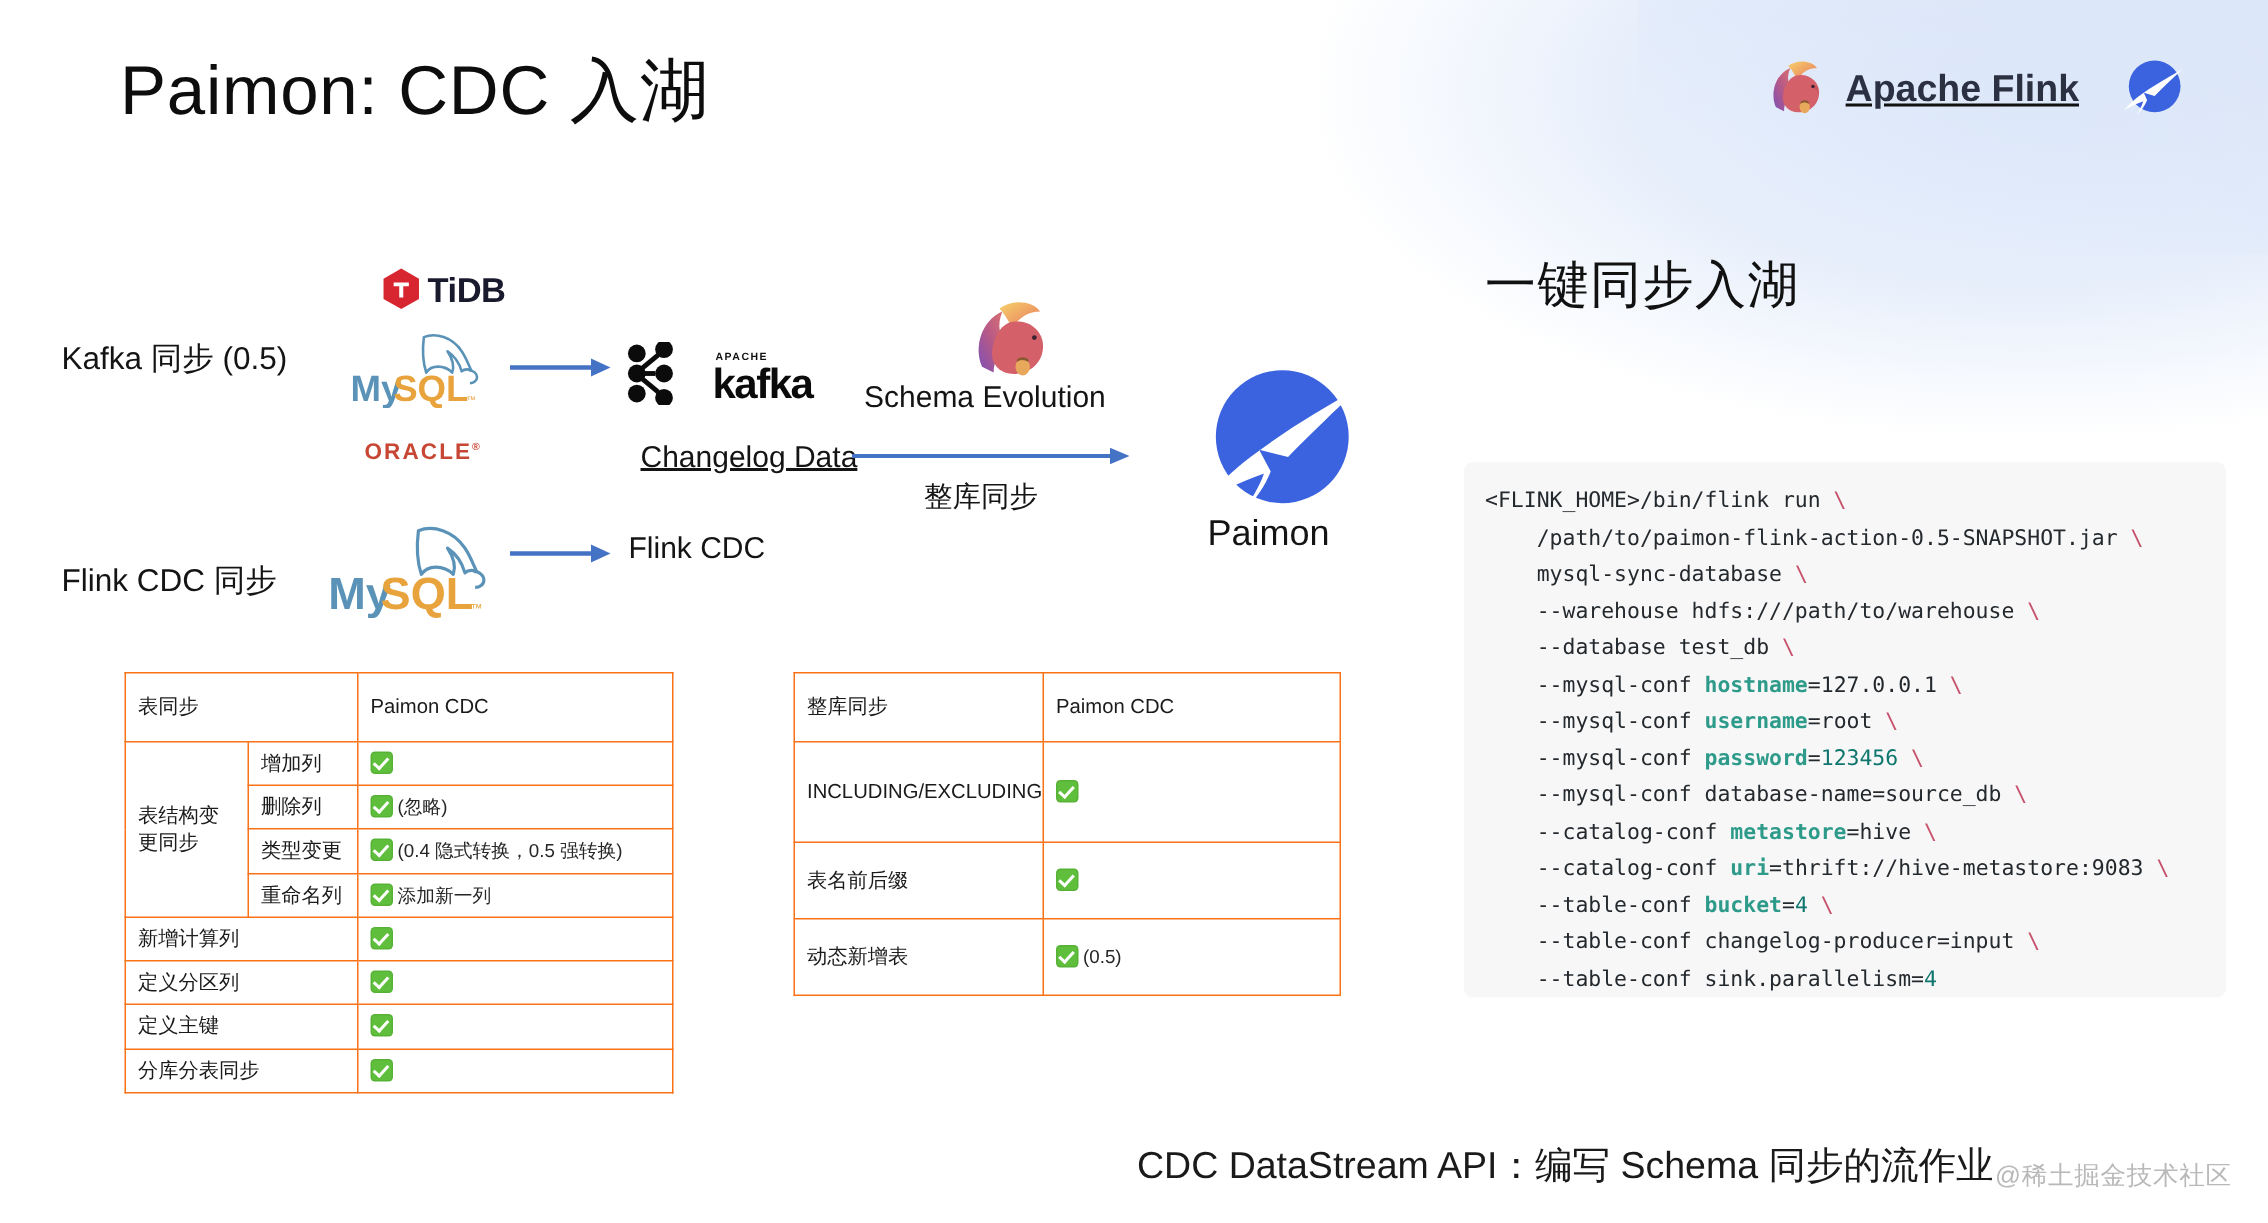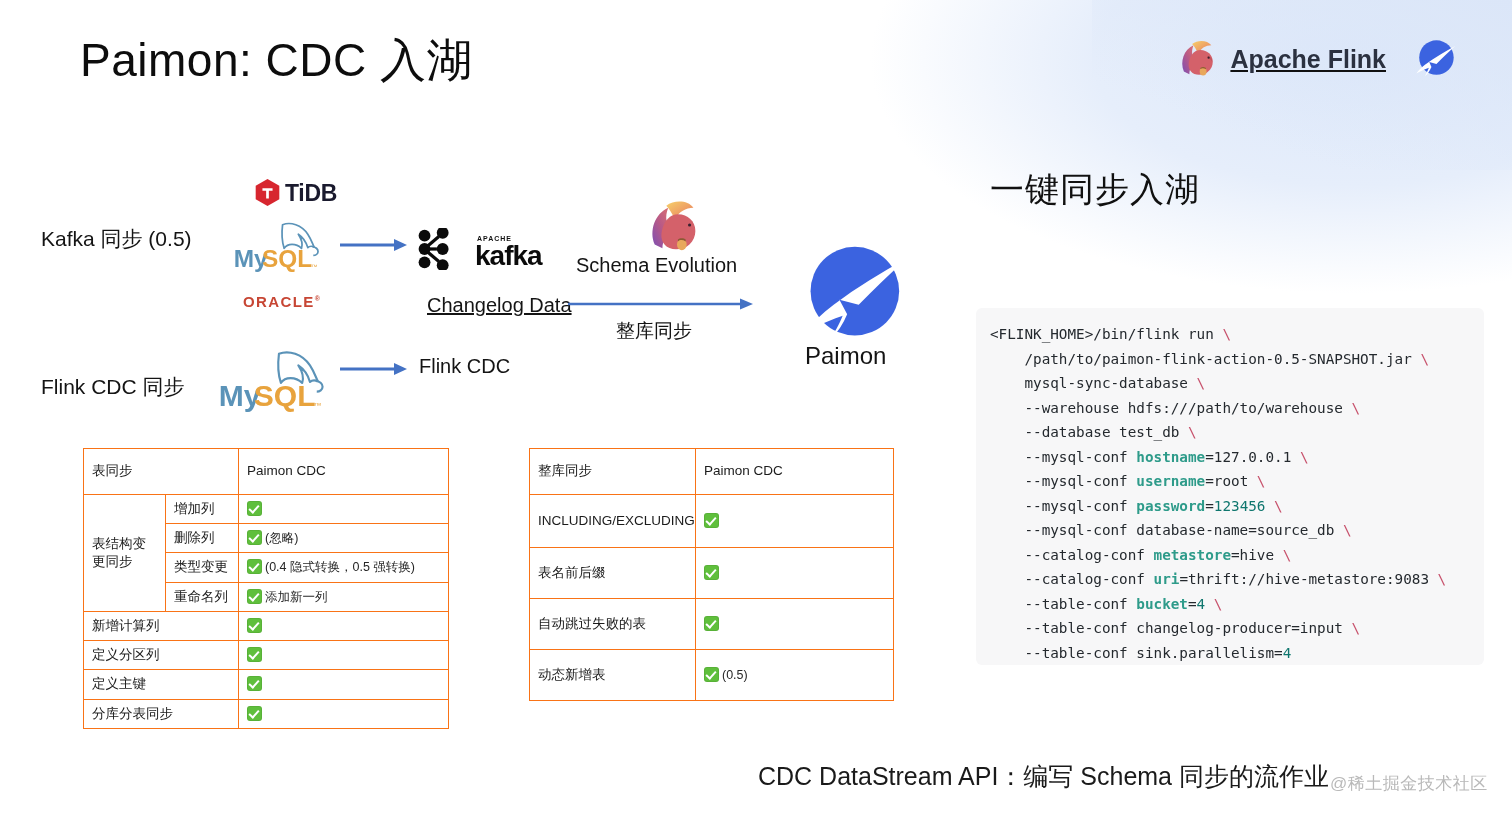--- a/index.html
+++ b/index.html
@@ -372,30 +372,26 @@
   <table class="cmp-table" id="table-right">
     <colgroup>
         <col style="width:166px">
         <col style="width:198px">
       </colgroup>
     <tbody>
       <tr class="c-head">
         <td>整库同步</td>
         <td>Paimon CDC</td>
       </tr>
-      <tr style="height:53px">
+      <tr style="height:67px">
         <td>INCLUDING/EXCLUDING</td>
         <td class="c-val"><span class="chk"></span></td>
       </tr>
       <tr style="height:51px">
         <td>表名前后缀</td>
-        <td class="c-val"><span class="chk"></span></td>
-      </tr>
-      <tr style="height:51px">
-        <td>自动跳过失败的表</td>
         <td class="c-val"><span class="chk"></span></td>
       </tr>
       <tr style="height:51px">
         <td>动态新增表</td>
         <td class="c-val">
           <span class="chk"></span><span class="note">(0.5)</span>
         </td>
       </tr>
     </tbody>
   </table>

